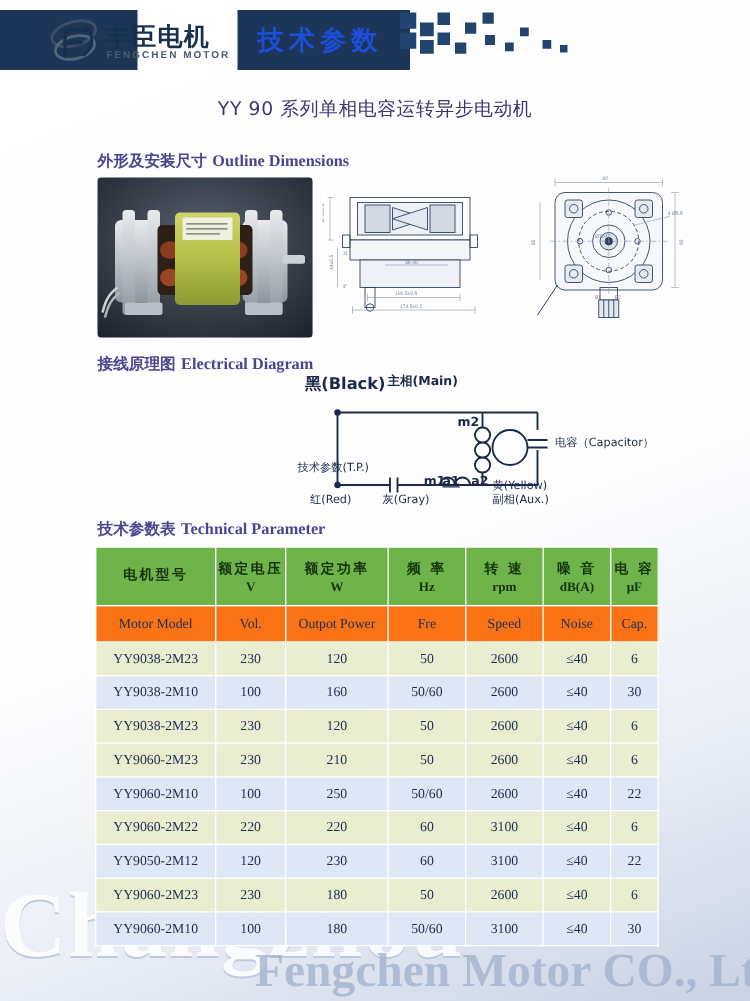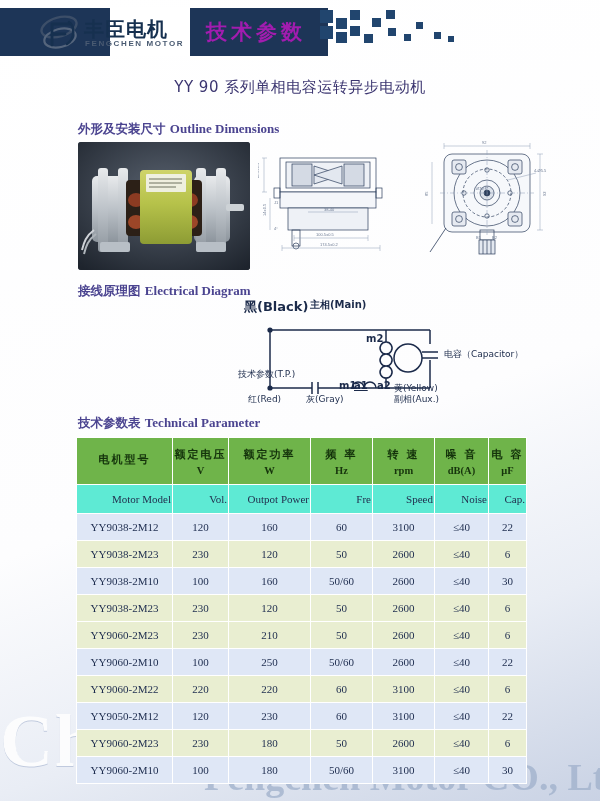--- a/index.html
+++ b/index.html
@@ -39,21 +39,21 @@
     color:#16304f;letter-spacing:1px;white-space:nowrap;
   }
   #logo-en{
     position:absolute;left:85px;top:31px;
     font-family:"Liberation Sans",sans-serif;font-size:8px;font-weight:700;
     color:#4a5b72;letter-spacing:1.6px;white-space:nowrap;
   }
   #header-title{
     position:absolute;left:196px;top:10px;width:120px;height:30px;
     font-family:"DejaVu Serif",serif;font-size:21px;font-weight:700;
-    color:#a21caf;letter-spacing:4px;white-space:nowrap;text-align:center;
+    color:#1d4ed8;letter-spacing:4px;white-space:nowrap;text-align:center;
   }
   #dots{position:absolute;left:320px;top:0px;width:190px;height:48px;}
   #dots i{position:absolute;display:block;background:#21456e;}
   
   #page-title{
     position:absolute;left:0;top:78px;width:600px;text-align:center;z-index:2;
     font-family:"DejaVu Sans",sans-serif;font-size:15px;font-weight:400;
     color:#3b3570;letter-spacing:.5px;
   }
   
@@ -89,21 +89,21 @@
   thead tr.h1 th{
     background:#6fb44a;height:42px;padding:2px 0;
     font-family:"DejaVu Sans",sans-serif;font-size:11px;font-weight:700;color:#14330b;
   }
   thead tr.h1 th .u{
     display:block;font-family:"Liberation Serif",serif;font-size:10.5px;font-weight:700;
     margin-top:3px;color:#16340c;
   }
   thead tr.h1 th .cn{letter-spacing:2px;}
   thead tr.h2 th{
-    background:#5eead4;height:26px;font-size:11px;font-weight:400;color:#22304f;text-align:right;
+    background:#f97316;height:26px;font-size:11px;font-weight:400;color:#22304f;
   }
   tbody td{height:24px;font-size:11px;}
   tbody tr.a td{background:#dfe7f6;}
   tbody tr.b td{background:#e9eed1;}
   col.c0{width:96px;}col.c1{width:56px;}col.c2{width:82px;}
   col.c3{width:62px;}col.c4{width:62px;}col.c5{width:54px;}col.c6{width:38px;}
 </style>
 </head>
 <body>
 
@@ -402,29 +402,20 @@
         <th>Motor Model</th>
         <th>Vol.</th>
         <th>Outpot Power</th>
         <th>Fre</th>
         <th>Speed</th>
         <th>Noise</th>
         <th>Cap.</th>
       </tr>
     </thead>
     <tbody id="table-body">
-        <tr class="a">
-          <td>YY9038-2M12</td>
-          <td>120</td>
-          <td>160</td>
-          <td>60</td>
-          <td>3100</td>
-          <td>≤40</td>
-          <td>22</td>
-        </tr>
         <tr class="b">
           <td>YY9038-2M23</td>
           <td>230</td>
           <td>120</td>
           <td>50</td>
           <td>2600</td>
           <td>≤40</td>
           <td>6</td>
         </tr>
         <tr class="a">

